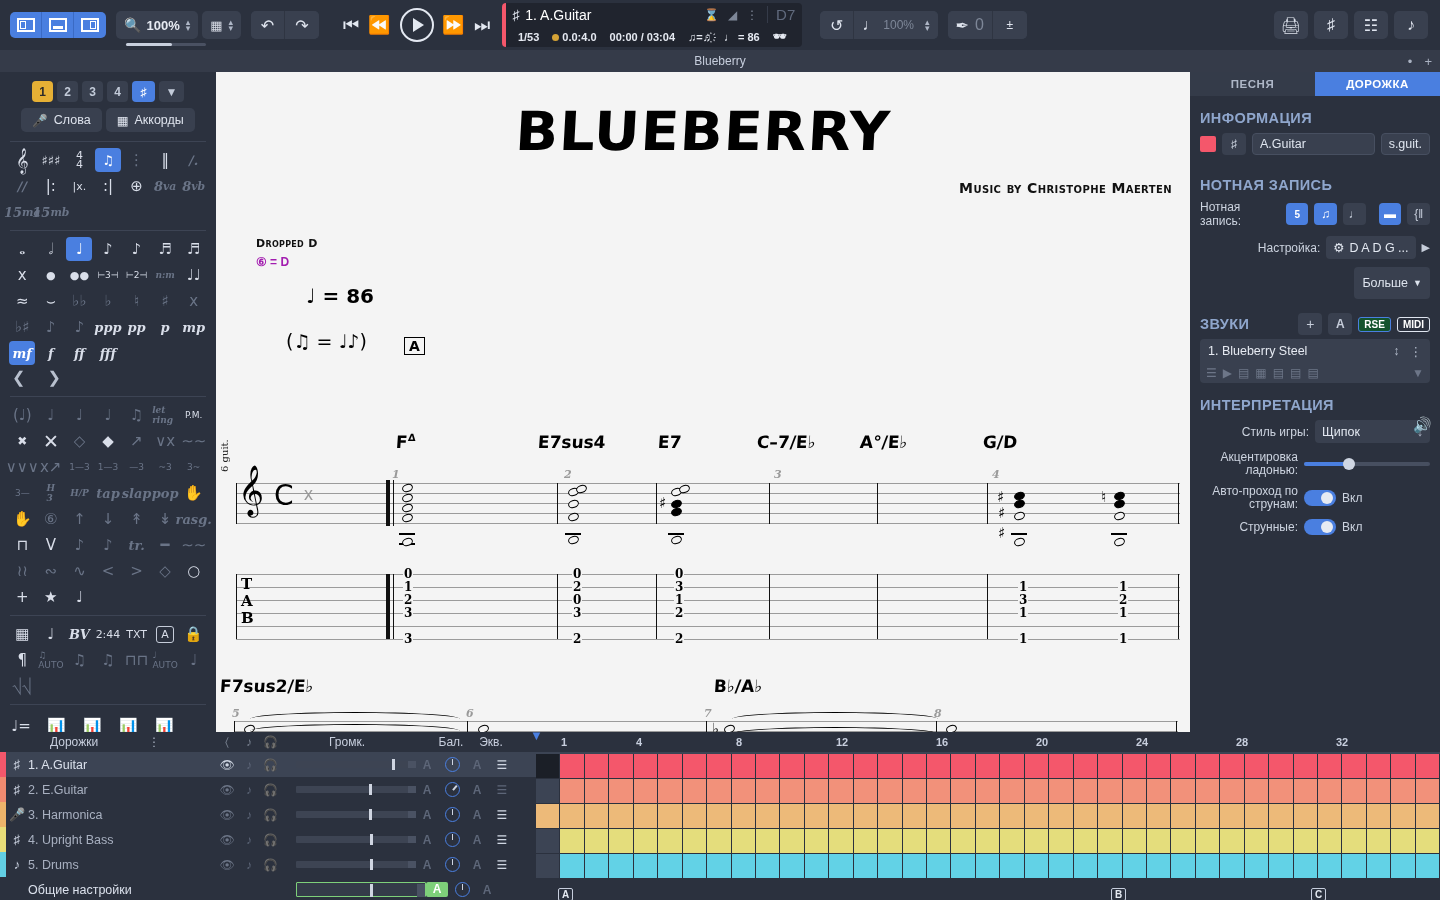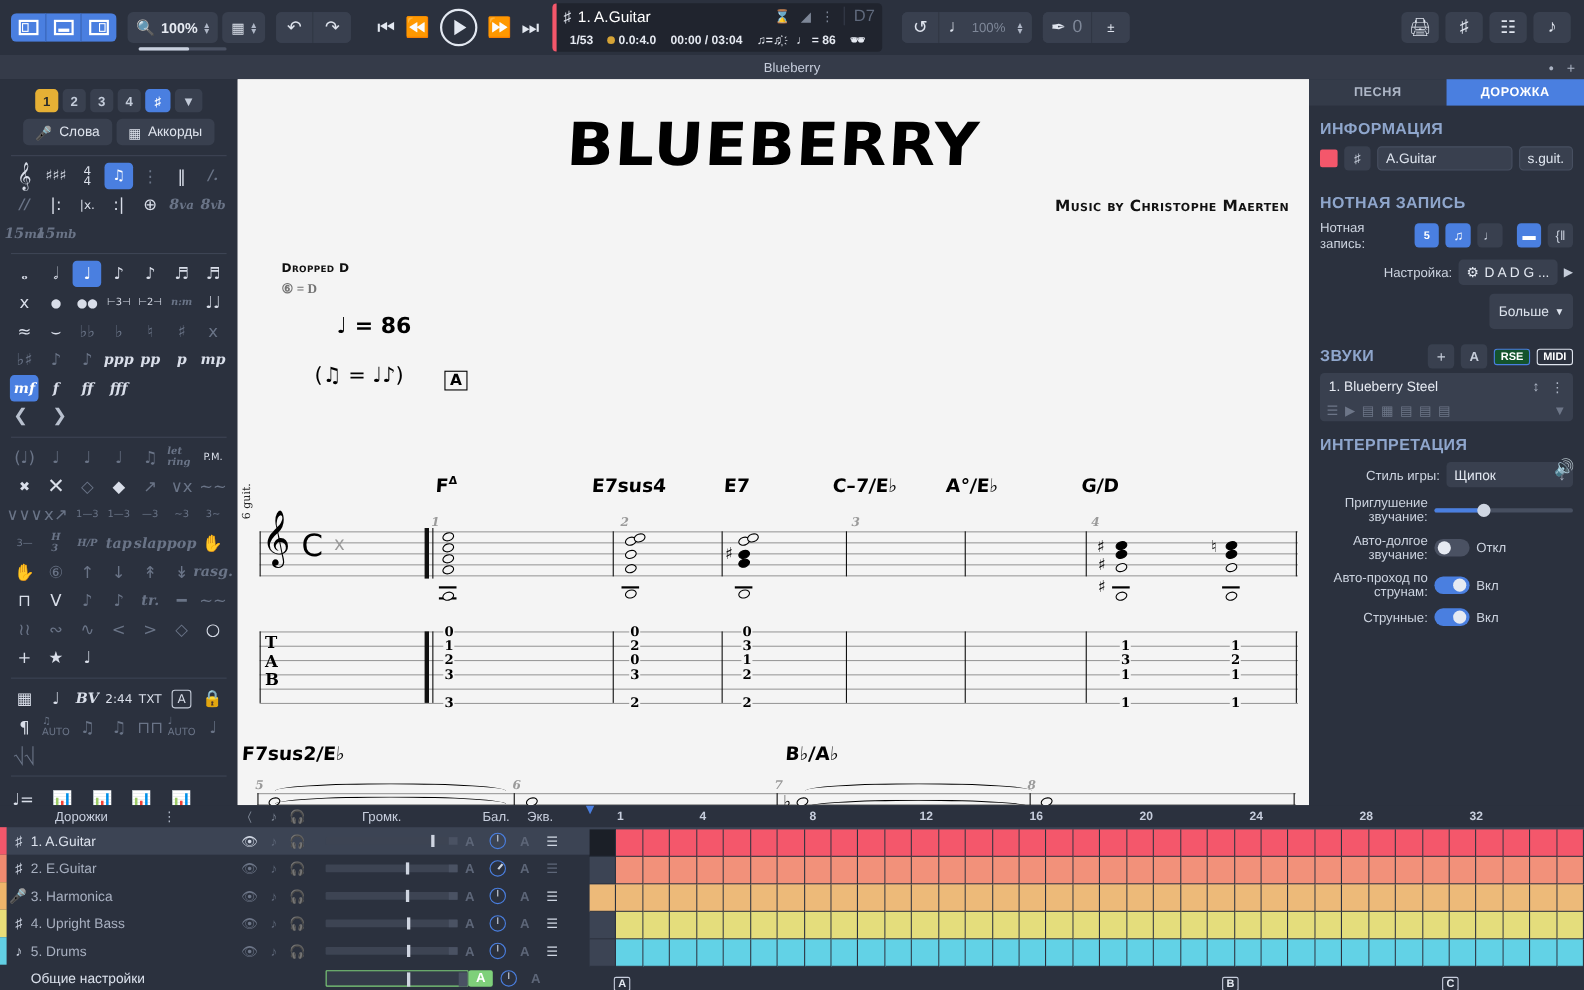--- a/index.html
+++ b/index.html
@@ -115,22 +115,22 @@
     position:absolute; left:0; right:0; top:28px; text-align:center;
     font-family:"DejaVu Sans", sans-serif; font-weight:bold; font-size:54px;
     color:#000; letter-spacing:1px; transform:scaleX(1.04) skewX(-3deg);
   }
   .composer {
     position:absolute; right:18px; top:108px; font-family:"DejaVu Sans", sans-serif;
     font-weight:bold; font-size:14px; color:#111; font-variant:small-caps; letter-spacing:.4px;
   }
   .tuning1 { position:absolute; left:40px; top:165px; font-family:"DejaVu Sans",sans-serif;
     font-weight:bold; font-size:11px; color:#111; font-variant:small-caps; letter-spacing:.3px;}
-  .tuning2 { position:absolute; left:40px; top:183px; font-family:Liberation Serif, serif;
-    font-weight:bold; font-size:12px; color:#737373; }
+  .tuning2 { position:absolute; left:40px; top:183px; font-family:Liberation Sans, sans-serif;
+    font-weight:bold; font-size:12px; color:#a21caf; }
   .tempo { position:absolute; left:90px; top:212px; font-family:"DejaVu Sans",sans-serif;
     font-weight:bold; font-size:20px; color:#000; }
   .swing { position:absolute; left:70px; top:258px; font-size:19px; color:#000;
     font-family:"DejaVu Sans",sans-serif; }
   .sectionA {
     position:absolute; left:188px; top:265px; border:1.5px solid #000; padding:0 4px;
     font-family:"DejaVu Sans",sans-serif; font-weight:bold; font-size:14px; color:#000; background:#f4f4f4;
   }
   .chord {
     position:absolute; font-family:"DejaVu Sans", sans-serif; font-weight:bold;
@@ -746,32 +746,25 @@
 
     <div class="sect-h">ИНТЕРПРЕТАЦИЯ</div>
     <div class="row">
       <span class="lbl" style="margin-left:auto;">Стиль игры:</span>
       <span class="selbox" style="width:115px;">
         <span>Щипок</span>
         <span style="margin-left:auto;color:#aeb6c6;">↕</span>
       </span>
     </div>
     <div class="row">
-      <span class="lbl" style="width:98px;text-align:right;line-height:13px;">Приглушение звучание:</span>
+      <span class="lbl" style="width:98px;text-align:right;line-height:13px;">Акцентировка ладонью:</span>
       <span class="slider">
         <i class="fill" style="width:34%"></i>
           <i class="knob" style="left:31%"></i>
       </span>
-    </div>
-    <div class="row">
-      <span class="lbl" style="width:98px;text-align:right;line-height:13px;">Авто-долгое звучание:</span>
-      <span class="toggle">
-          <i class="k"></i>
-        </span>
-      <span class="lbl">Откл</span>
     </div>
     <div class="row">
       <span class="lbl" style="width:98px;text-align:right;line-height:13px;">Авто-проход по струнам:</span>
       <span class="toggle on">
           <i class="k"></i>
         </span>
       <span class="lbl">Вкл</span>
     </div>
     <div class="row">
       <span class="lbl" style="width:98px;text-align:right;">Струнные:</span>

